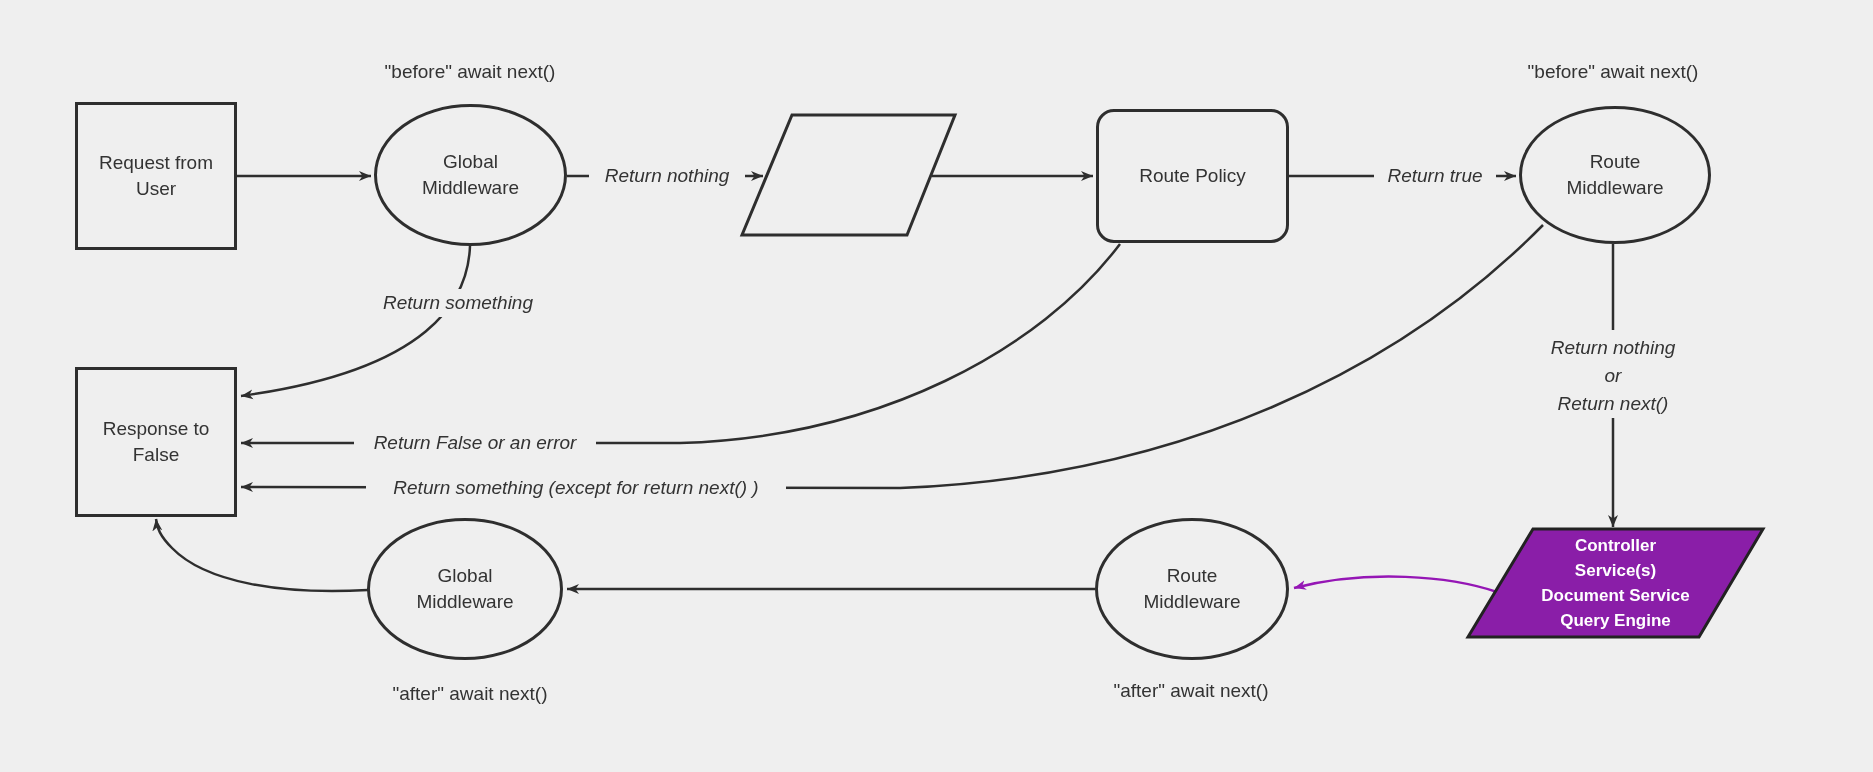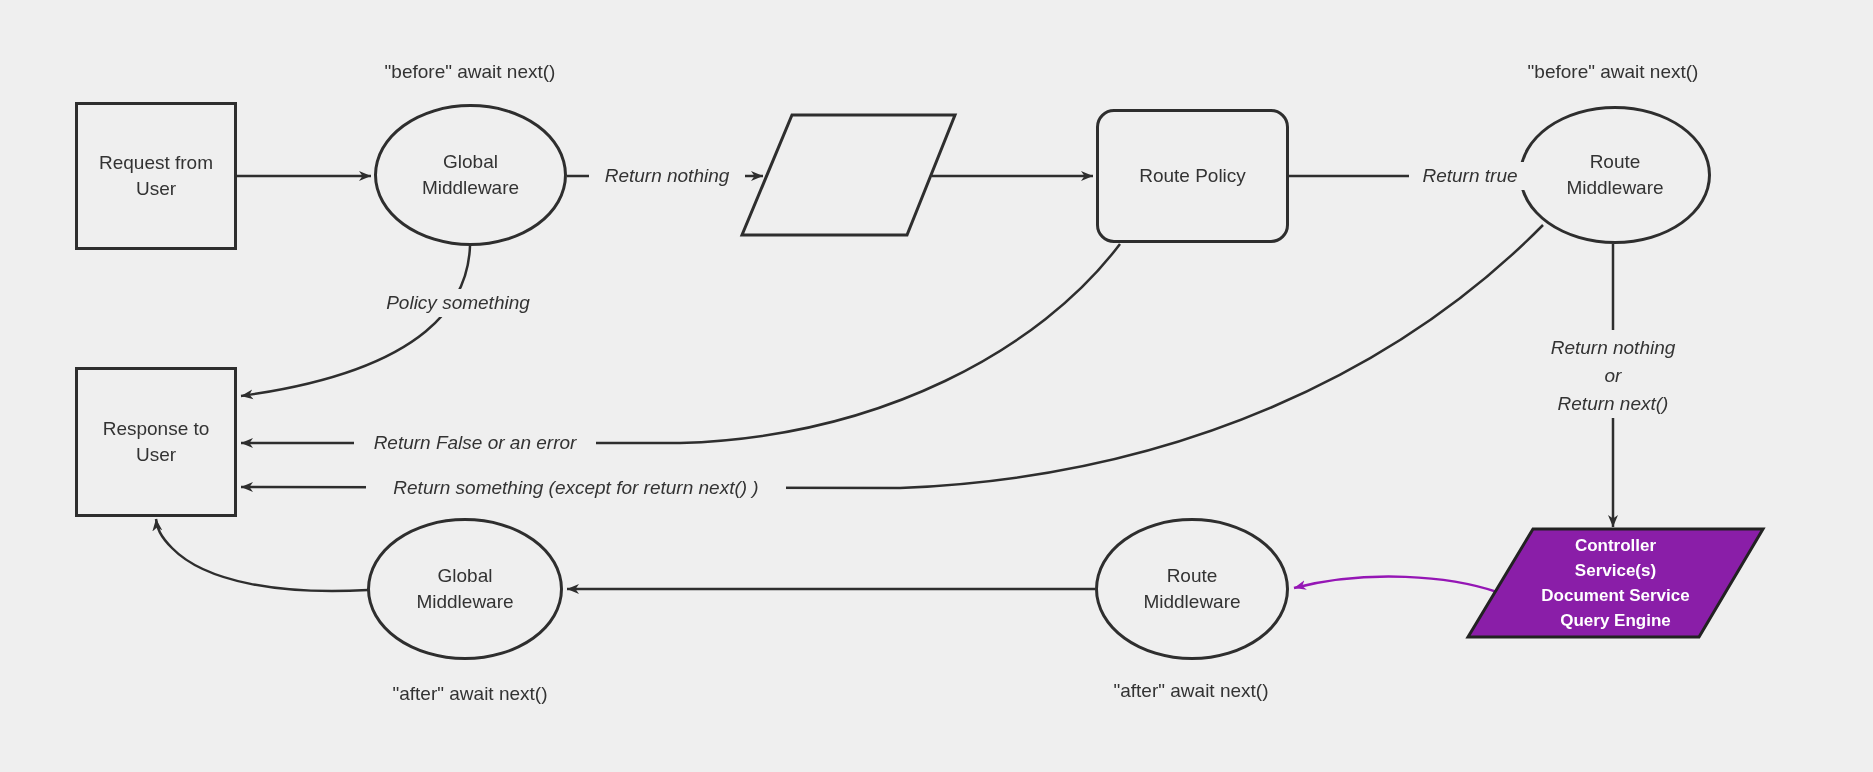--- a/index.html
+++ b/index.html
@@ -73,43 +73,43 @@
 
   <div class="node rounded" style="left:1096px;top:109px;width:193px;height:134px;">
     <span>Route Policy</span>
   </div>
 
   <div class="node ellipse" style="left:1519px;top:106px;width:192px;height:138px;padding:0 36px;">
     <span>Route Middleware</span>
   </div>
 
   <div class="node" style="left:75px;top:367px;width:162px;height:150px;padding:0 16px;">
-    <span>Response to User</span>
+    <span>Response to False</span>
   </div>
 
   <div class="node ellipse" style="left:367px;top:518px;width:196px;height:142px;padding:0 36px;">
     <span>Global Middleware</span>
   </div>
 
   <div class="node ellipse" style="left:1095px;top:518px;width:194px;height:142px;padding:0 36px;">
     <span>Route Middleware</span>
   </div>
 
   <div class="services-label" style="left:1468px;top:529px;width:295px;height:108px;">
     <div>Controller</div>
     <div>Service(s)</div>
     <div>Document Service</div>
     <div>Query Engine</div>
   </div>
 
   <div class="edge-label" style="left:589px;top:162px;width:156px;height:28px;">Return nothing</div>
 
-  <div class="edge-label" style="left:1409px;top:162px;width:122px;height:28px;">Return true</div>
+  <div class="edge-label" style="left:1374px;top:162px;width:122px;height:28px;">Return true</div>
 
-  <div class="edge-label" style="left:369px;top:289px;width:178px;height:28px;">Policy something</div>
+  <div class="edge-label" style="left:369px;top:289px;width:178px;height:28px;">Return something</div>
 
   <div class="edge-label" style="left:354px;top:429px;width:242px;height:28px;">Return False or an error</div>
 
   <div class="edge-label" style="left:366px;top:474px;width:420px;height:28px;">Return something (except for return next() )</div>
 
   <div class="edge-label multiline" style="left:1513px;top:334px;width:200px;height:84px;line-height:28px;">
     <div>Return nothing</div>
     <div>or</div>
     <div>Return next()</div>
   </div>

